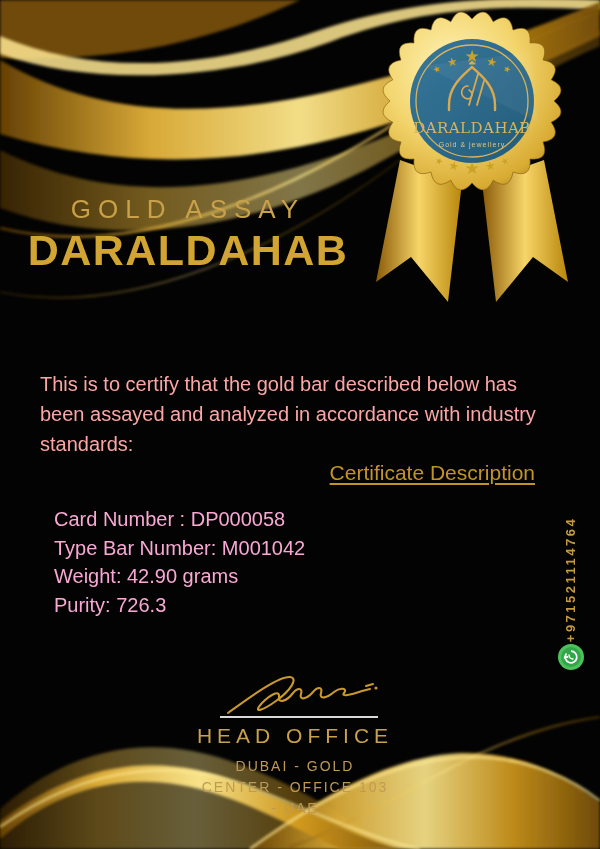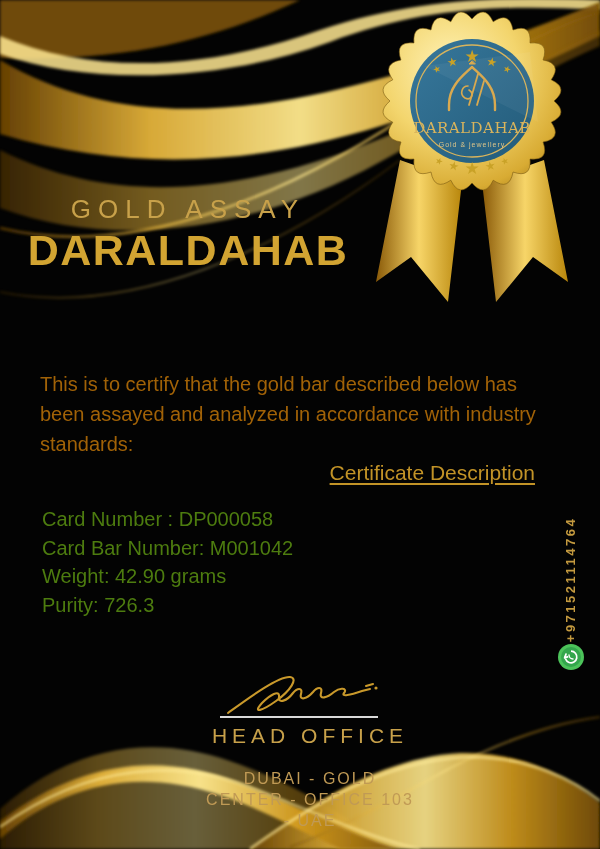--- a/index.html
+++ b/index.html
@@ -7,40 +7,40 @@
        background:#030303;font-family:"Liberation Sans",sans-serif;}
   .abs{position:absolute;}
   svg{display:block;}
 
   
   .title-block{left:0;top:194px;width:376px;text-align:center;z-index:5;}
   .title-line1{font-size:26px;font-weight:500;letter-spacing:7px;color:#C8A14A;}
   .title-line2{font-size:43px;font-weight:800;letter-spacing:1.5px;color:#D2A432;margin-top:1px;}
 
   .intro{left:40px;top:369px;width:517px;font-size:20px;line-height:30px;
-         color:#a16207;z-index:5;}
+         color:#fca5a5;z-index:5;}
 
   .section-heading-wrap{left:40px;top:461px;width:495px;text-align:right;z-index:5;}
   .section-heading{font-size:21px;color:#C29327;text-decoration:underline;
                    text-underline-offset:3px;}
 
-  .details{left:42px;top:505px;z-index:5;color:#4d7c0f;font-size:20px;line-height:28.5px;}
+  .details{left:54px;top:505px;z-index:5;color:#f9a8d4;font-size:20px;line-height:28.5px;}
 
   .phone-wrap{right:17px;top:508px;height:142px;width:24px;z-index:5;
               display:flex;align-items:center;justify-content:center;}
   .phone-wrap span{transform:rotate(-90deg);white-space:nowrap;font-size:13px;
                    letter-spacing:2.5px;color:#C49A3F;font-weight:600;}
   .whatsapp{right:15px;top:643px;width:28px;height:28px;z-index:5;}
 
   .sign-wrap{left:210px;top:664px;width:180px;height:56px;z-index:5;}
   .sign-line{left:220px;top:716px;width:158px;height:2px;background:#D9D9D9;z-index:5;}
 
-  .office-block{left:155px;top:724px;width:310px;text-align:center;z-index:5;}
+  .office-block{left:140px;top:724px;width:310px;text-align:center;z-index:5;}
   .office-title{font-size:21px;letter-spacing:5px;color:#C8A14A;}
-  .office-address{margin-top:20px;font-size:16px;letter-spacing:2px;color:#C09A55;
+  .office-address{margin-top:8px;font-size:14px;letter-spacing:2px;color:#C09A55;
                   line-height:21px;font-weight:500;}
 
   
   .wave-top{left:0;top:0;z-index:1;}
   .wave-bottom{left:0;top:699px;z-index:2;}
   .badge{left:372px;top:4px;z-index:4;}
 </style>
 </head>
 <body>
 
@@ -134,21 +134,21 @@
 </div>
 
 <div class="abs intro">This is to certify that the gold bar described below has been assayed and analyzed in accordance with industry standards:</div>
 
 <div class="abs section-heading-wrap">
   <span class="section-heading">Certificate Description</span>
 </div>
 
 <div class="abs details">
   <div>Card Number : DP000058</div>
-  <div>Card Bar Number: M001042</div>
+  <div>Type Bar Number: M001042</div>
   <div>Weight: 42.90 grams</div>
   <div>Purity: 726.3</div>
 </div>
 
 <div class="abs phone-wrap">
   <span>+971521114764</span>
 </div>
 <svg class="abs whatsapp" width="28" height="28" viewBox="0 0 28 28">
   <circle cx="14" cy="14" r="13" fill="#4CC35A"></circle>
   <circle cx="14" cy="14" r="10" fill="#33A64C"></circle>

